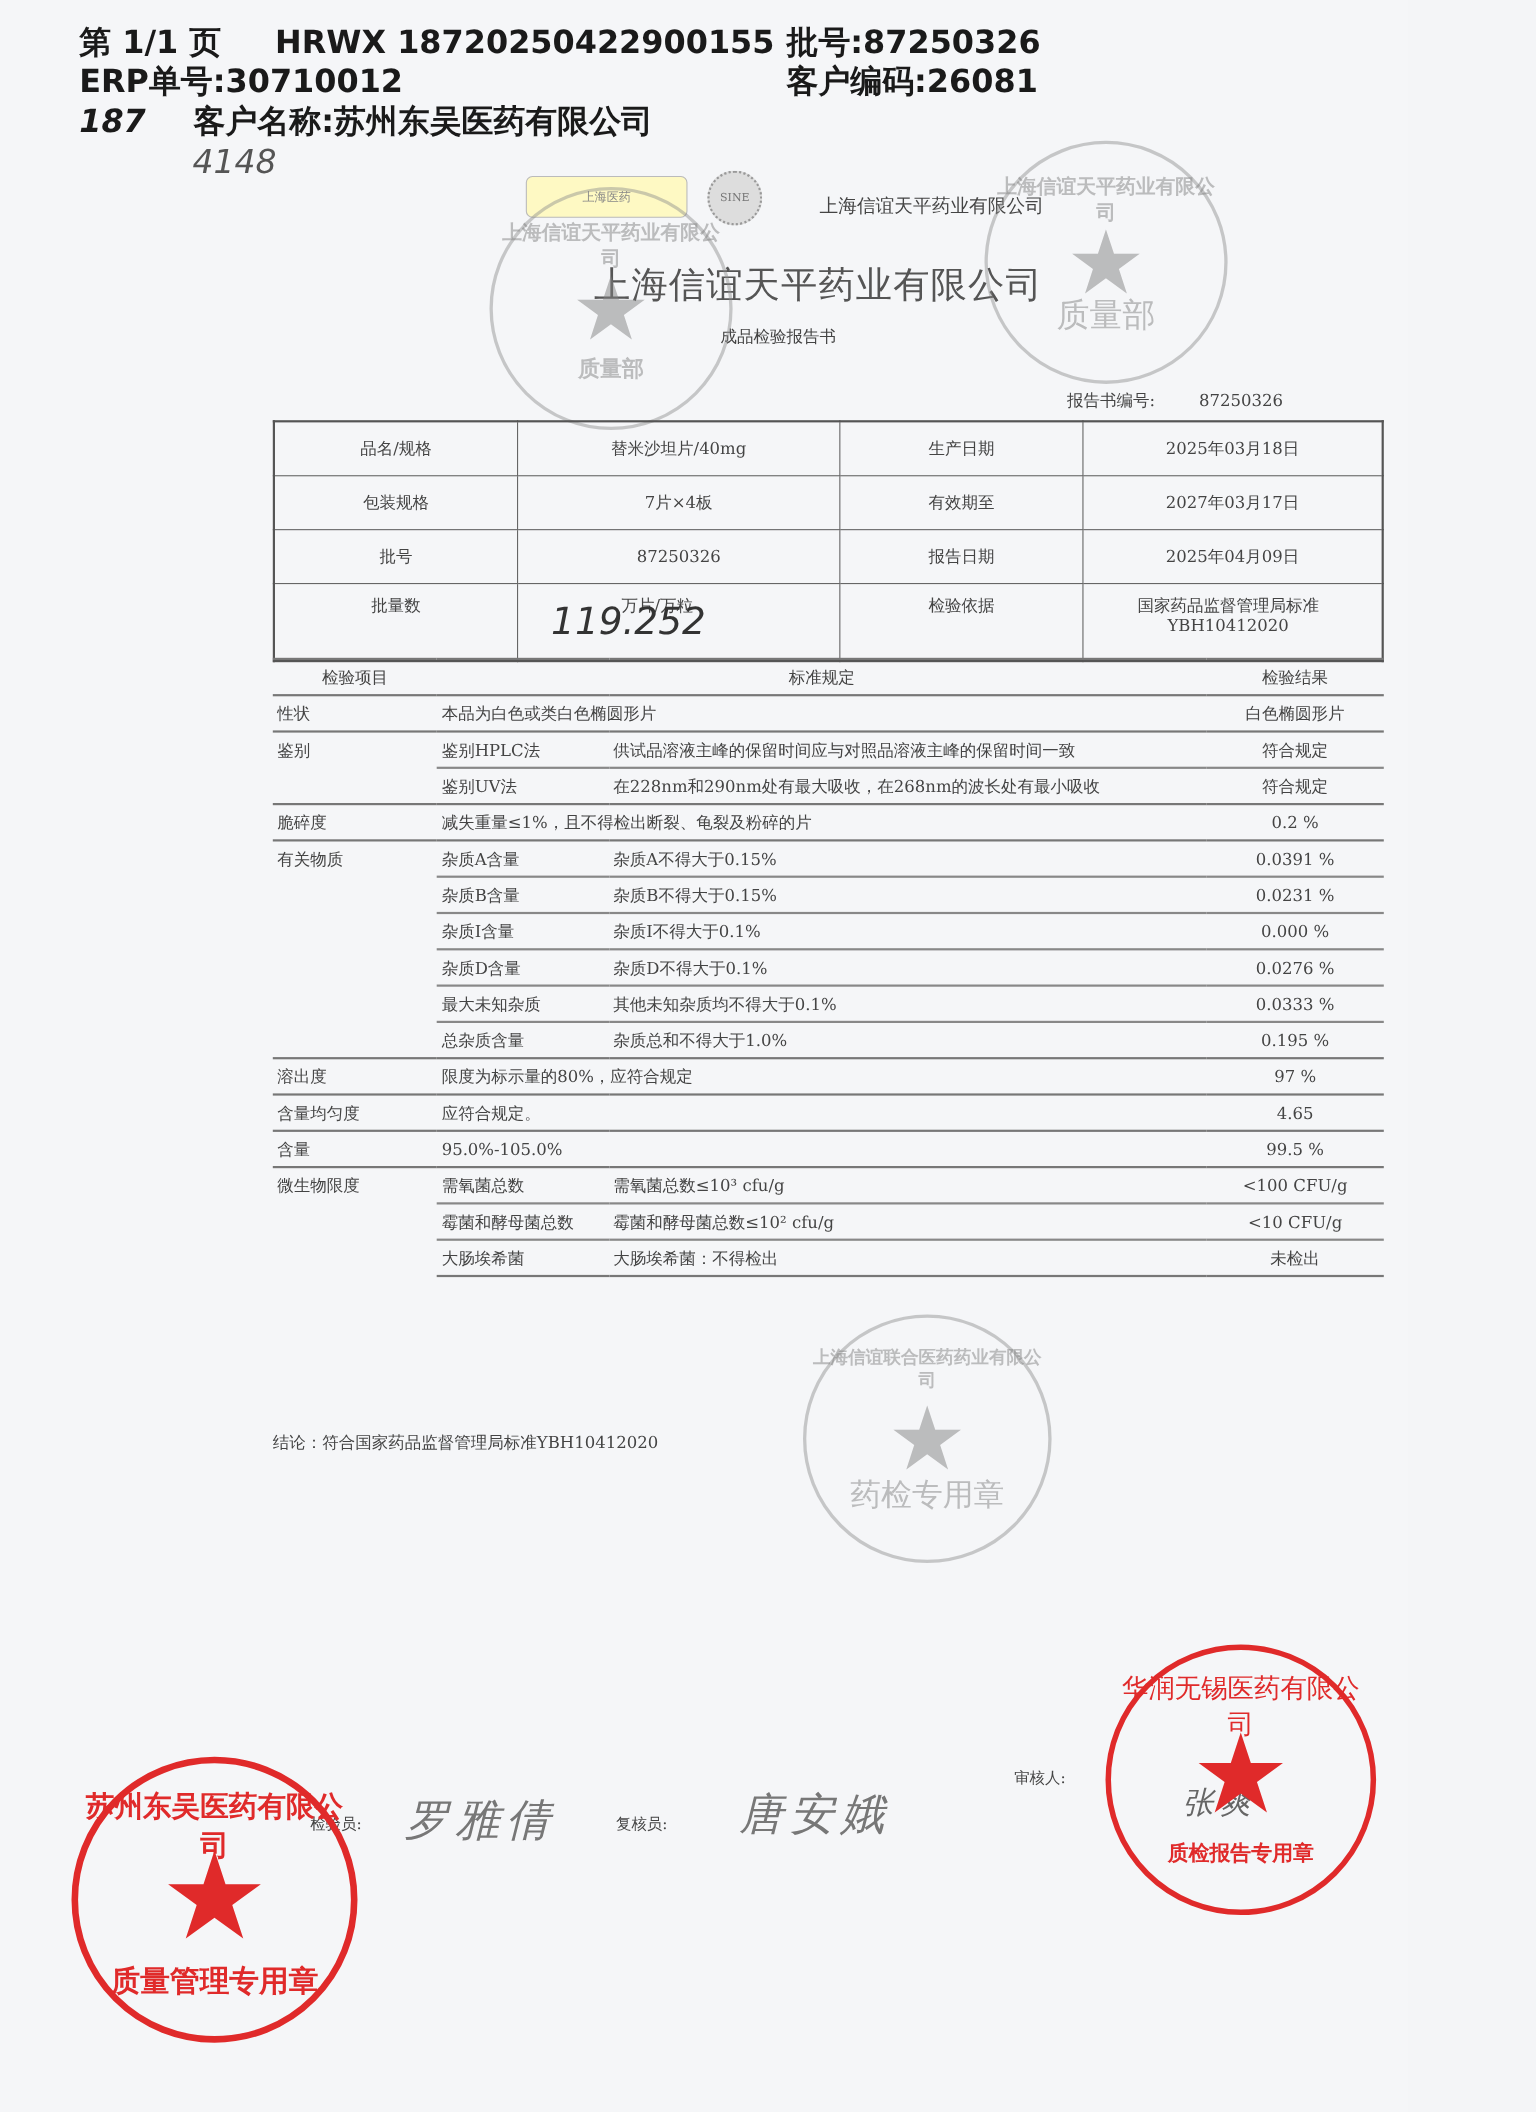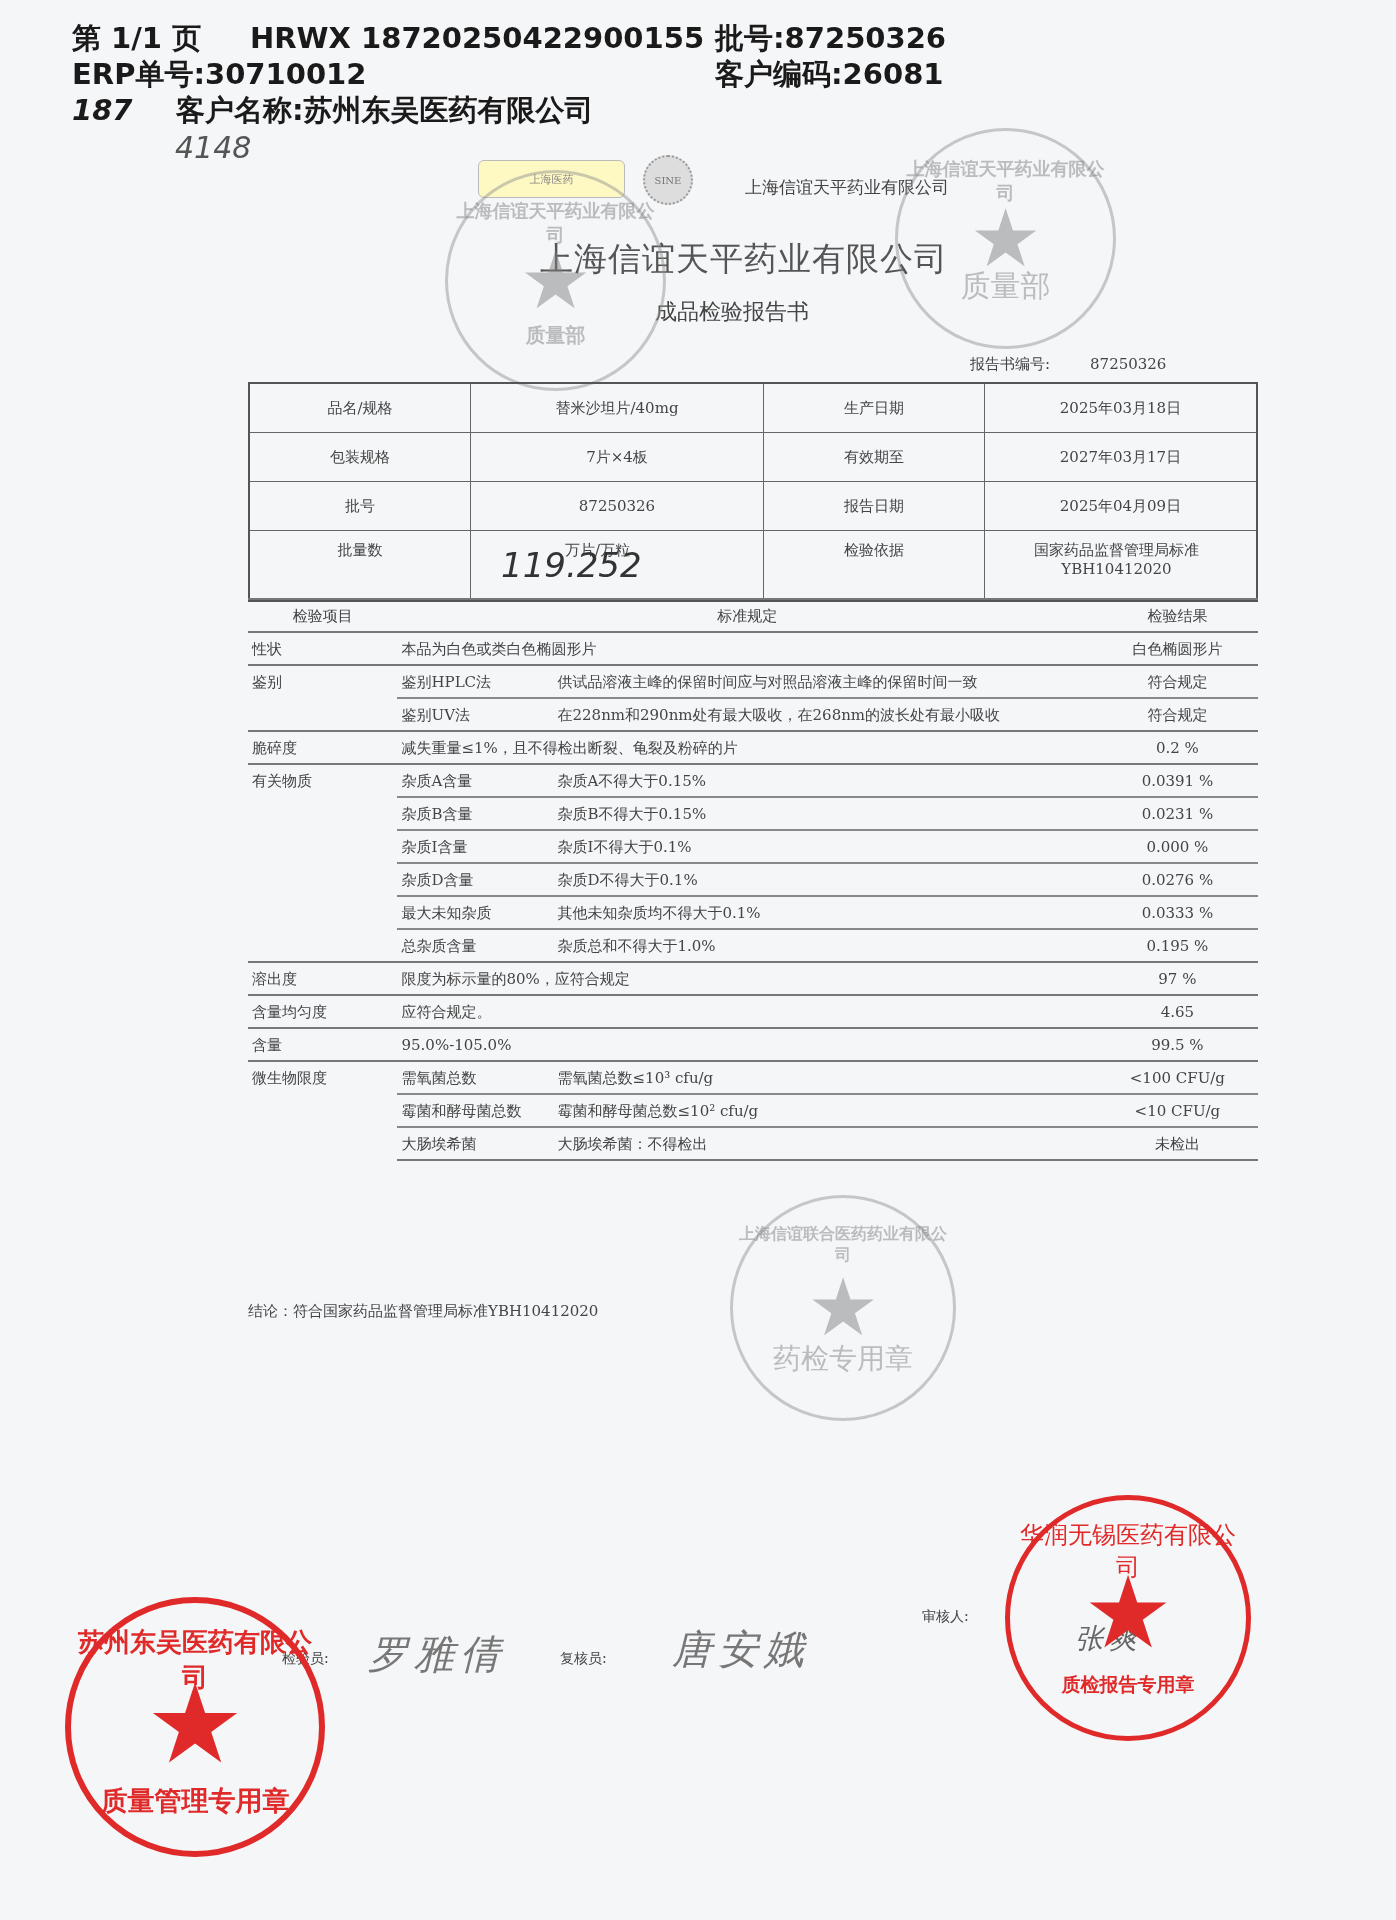--- a/index.html
+++ b/index.html
@@ -7,21 +7,21 @@
     width:1396px; height:1920px; position:relative; overflow:hidden;
     background:#f4f5f7;
     font-family:"DejaVu Serif", serif;
     color:#3a3a3a;
   }
   .page { position:absolute; left:0; top:0; width:1280px; height:1920px; background:#f5f6f8; }
   .hdr { position:absolute; font-family:"DejaVu Sans", sans-serif; font-weight:bold; color:#1a1a1a; font-size:29px; line-height:32px; white-space:pre; }
   .hand { position:absolute; font-family:"DejaVu Sans", sans-serif; color:#555; font-style:italic; }
   .co-small { position:absolute; left:745px; top:176px; font-size:17px; color:#444; }
   .co-big { position:absolute; left:540px; top:237px; font-size:33px; color:#555; letter-spacing:1px; }
-  .doc-title { position:absolute; left:655px; top:297px; font-size:22px; color:#444; }
+  .doc-title { position:absolute; left:655px; top:297px; font-size:15px; color:#444; }
   .rpt-no { position:absolute; left:970px; top:355px; font-size:15px; color:#444; }
   .rpt-no span { margin-left:40px; }
   .logo { position:absolute; left:478px; top:160px; width:145px; height:36px; border:1px solid #bbb; border-radius:6px; background:#fef9c3; font-size:11px; color:#888; display:flex; align-items:center; justify-content:center; }
   .logo2 { position:absolute; left:643px; top:155px; width:46px; height:46px; border-radius:50%; border:2px dotted #999; background:#ddd; font-size:10px; color:#777; display:flex; align-items:center; justify-content:center; }
 
   table { border-collapse:collapse; position:absolute; font-size:15px; color:#444; }
   .info { left:248px; top:382px; width:1010px; border:2px solid #555; }
   .info td { border:1.5px solid #666; text-align:center; vertical-align:middle; height:46px; }
   .info td.tall { height:58px; vertical-align:top; padding-top:10px; }
 

